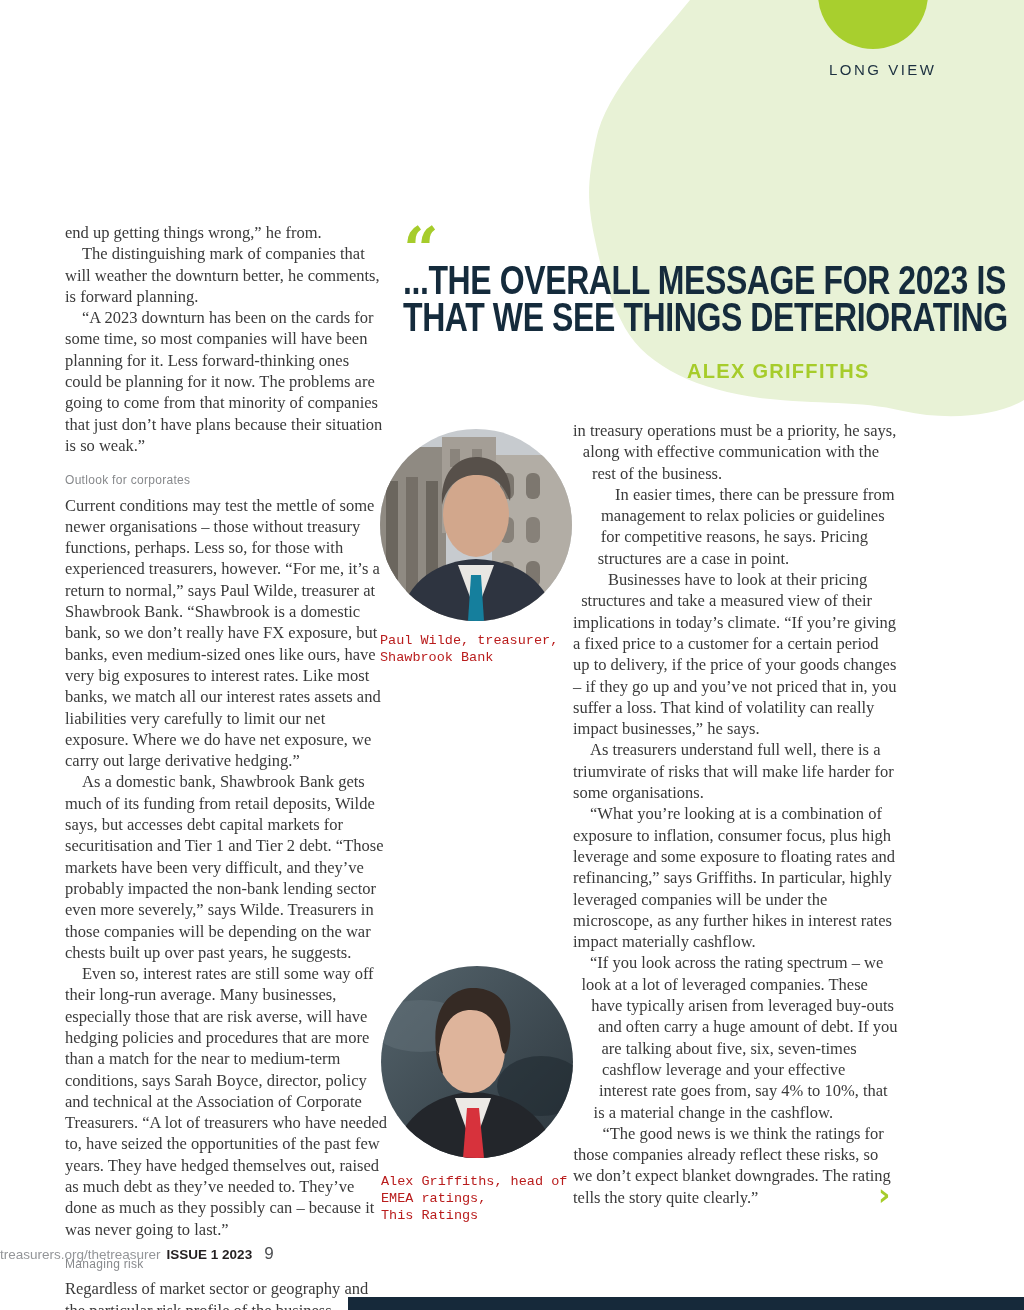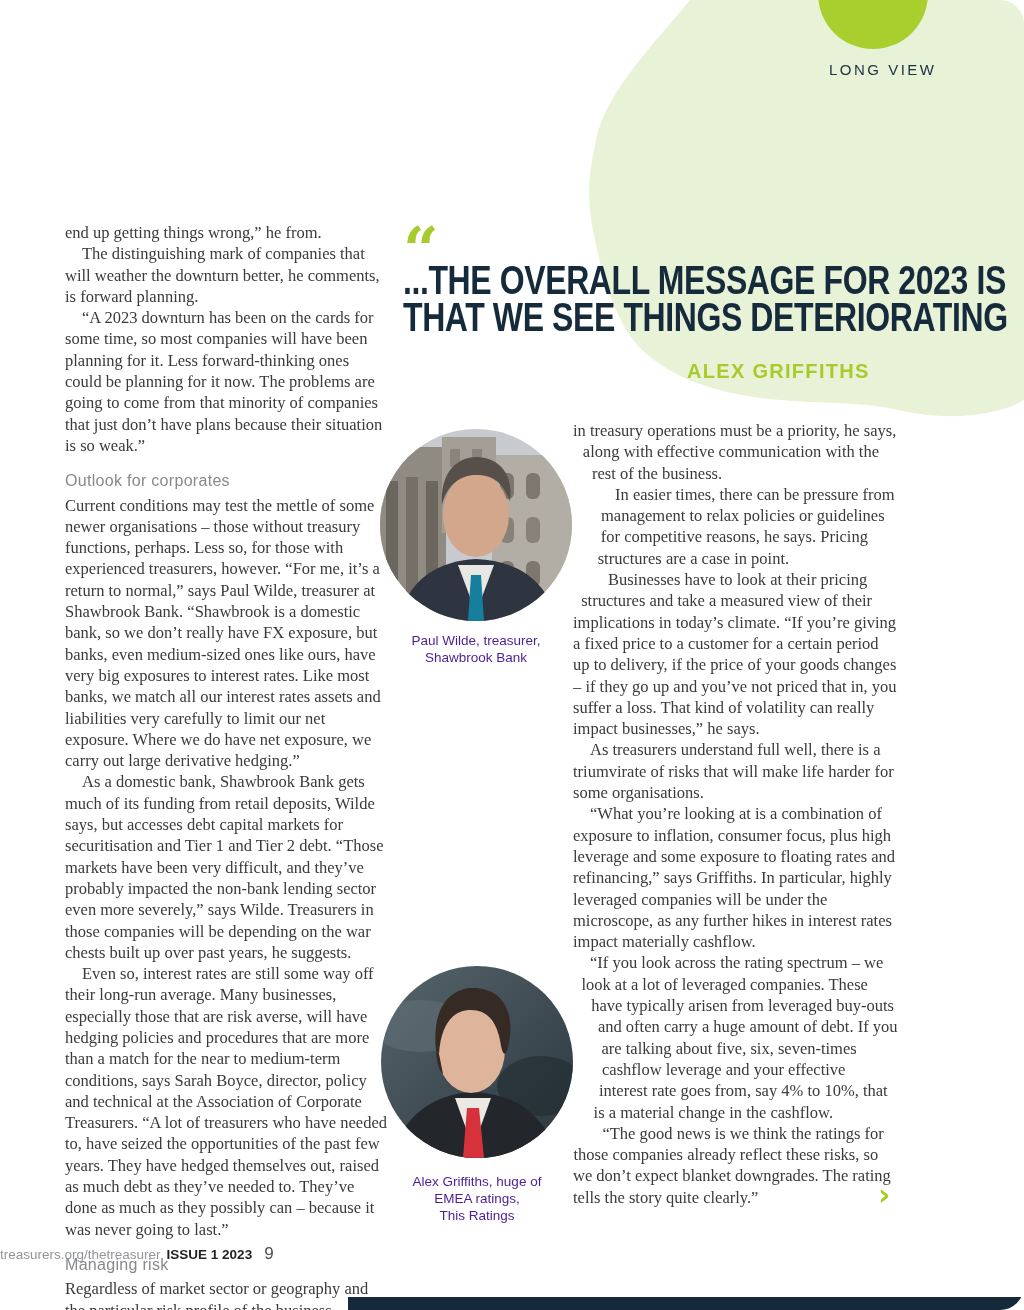--- a/index.html
+++ b/index.html
@@ -1,49 +1,49 @@
 <!DOCTYPE html>
 <html><head>
 <meta charset="utf-8">
 <style>
   html,body{margin:0;padding:0;background:#fff;}
   .page{position:relative;width:1024px;height:1310px;background:#ffffff;overflow:hidden;
-        font-family:"Liberation Serif",serif;color:#3a3a3a;border-radius:24px;}
+        font-family:"Liberation Serif",serif;color:#3a3a3a;}
   
   .blob-svg{position:absolute;top:0;left:0;width:1024px;height:440px;pointer-events:none;}
   .long-view{position:absolute;left:829px;top:61px;font-family:"Liberation Sans",sans-serif;
              font-size:15px;letter-spacing:2.5px;color:#1c3040;white-space:nowrap;}
   
   .quote-block{position:absolute;left:403px;top:222px;width:505px;height:175px;}
   .qmark{display:block;height:40px;font-family:"DejaVu Serif",serif;font-weight:700;
          font-size:62px;line-height:56px;color:#a6cc2b;}
   .hline{height:37px;white-space:nowrap;}
   .hline > span{display:inline-block;transform:scaleX(0.8);transform-origin:0 50%;
       font-family:"Liberation Sans",sans-serif;font-weight:700;font-size:40px;
       letter-spacing:-0.5px;color:#152b3c;line-height:37px;}
   .attribution{position:absolute;left:284px;top:138px;font-family:"Liberation Sans",sans-serif;
       font-weight:700;font-size:20px;letter-spacing:1.3px;color:#a6cc2b;white-space:nowrap;}
   
   .col{position:absolute;font-size:16.5px;line-height:21.3px;text-align:left;}
   .col p{margin:0;}
   .col p.ind{text-indent:17px;}
   .col h3{margin:14px 0 3px 0;font-family:"Liberation Sans",sans-serif;font-weight:400;
-      font-size:16px;letter-spacing:0.3px;color:#87898c;}
+      font-size:12px;letter-spacing:0.3px;color:#87898c;}
   .left-col{left:65px;top:222px;width:322px;}
   .right-col{left:573px;top:420px;width:325px;}
   .wrapshape{float:left;width:30px;height:745px;
       shape-outside:polygon(0px 25px,14px 50px,24px 78px,28px 105px,24px 132px,14px 160px,
       0px 185px,0px 560px,14px 585px,24px 612px,29px 642px,24px 672px,14px 700px,0px 725px);}
   
   .photo{position:absolute;width:192px;height:192px;border-radius:50%;overflow:hidden;}
   .photo svg{display:block;}
   .photo1{left:380px;top:429px;}
   .photo2{left:381px;top:966px;}
-  .caption{position:absolute;width:192px;text-align:center;font-family:Liberation Sans, sans-serif;
-      font-size:13.5px;line-height:17px;color:#4c1d95;}
+  .caption{position:absolute;width:192px;font-family:Liberation Mono, monospace;
+      font-size:13.5px;line-height:17px;color:#b91c1c;}
   .cap1{left:380px;top:632px;}
   .cap2{left:381px;top:1173px;}
   
   .chev{position:absolute;left:878px;top:1180px;font-family:"DejaVu Sans",sans-serif;
       font-weight:700;font-size:30px;line-height:30px;color:#a6cc2b;}
   .footer{position:absolute;left:0;top:1244px;width:985px;text-align:left;white-space:nowrap;
       font-family:"Liberation Sans",sans-serif;font-size:13.5px;color:#939598;}
   .footer .issue{font-weight:700;color:#231f20;margin-left:6px;}
   .footer .pageno{color:#4d4f52;font-size:17px;margin-left:12px;}
   .bottom-bar{position:absolute;left:348px;top:1297px;width:676px;height:13px;background:#16293a;}
@@ -134,21 +134,21 @@
       <ellipse cx="160" cy="120" rx="44" ry="30" fill="#1f2930" opacity="0.6"></ellipse>
       <path d="M10,192 C22,148 54,128 92,126 C136,128 164,150 178,192 Z" fill="#23262b"></path>
       <path d="M74,132 L92,182 L110,132 Z" fill="#ece9e5"></path>
       <path d="M86,142 L98,142 L103,192 L82,192 Z" fill="#d7323c"></path>
       <ellipse cx="90" cy="84" rx="34" ry="43" fill="#deb49b"></ellipse>
       <path d="M55,84 C50,36 74,22 92,22 C116,22 132,38 129,70 C127,88 123,94 120,80 C117,58 108,44 90,44 C72,44 60,58 58,88 Z" fill="#352a24"></path>
       <path d="M55,84 C56,98 58,104 62,108 L58,88 Z" fill="#352a24"></path>
     </svg>
   </div>
   <div class="caption cap2">
-    <div>Alex Griffiths, huge of</div>
+    <div>Alex Griffiths, head of</div>
     <div>EMEA ratings,</div>
     <div>This Ratings</div>
   </div>
 
   <div class="chev">›</div>
 
   <div class="footer">
     <span class="url">treasurers.org/thetreasurer</span><span class="issue">ISSUE 1 2023</span><span class="pageno">9</span>
   </div>
 

